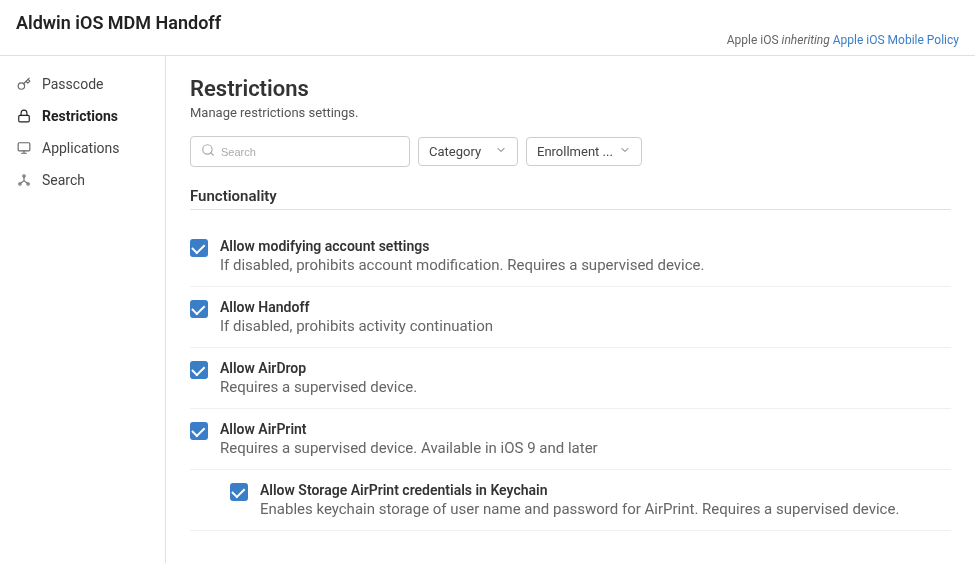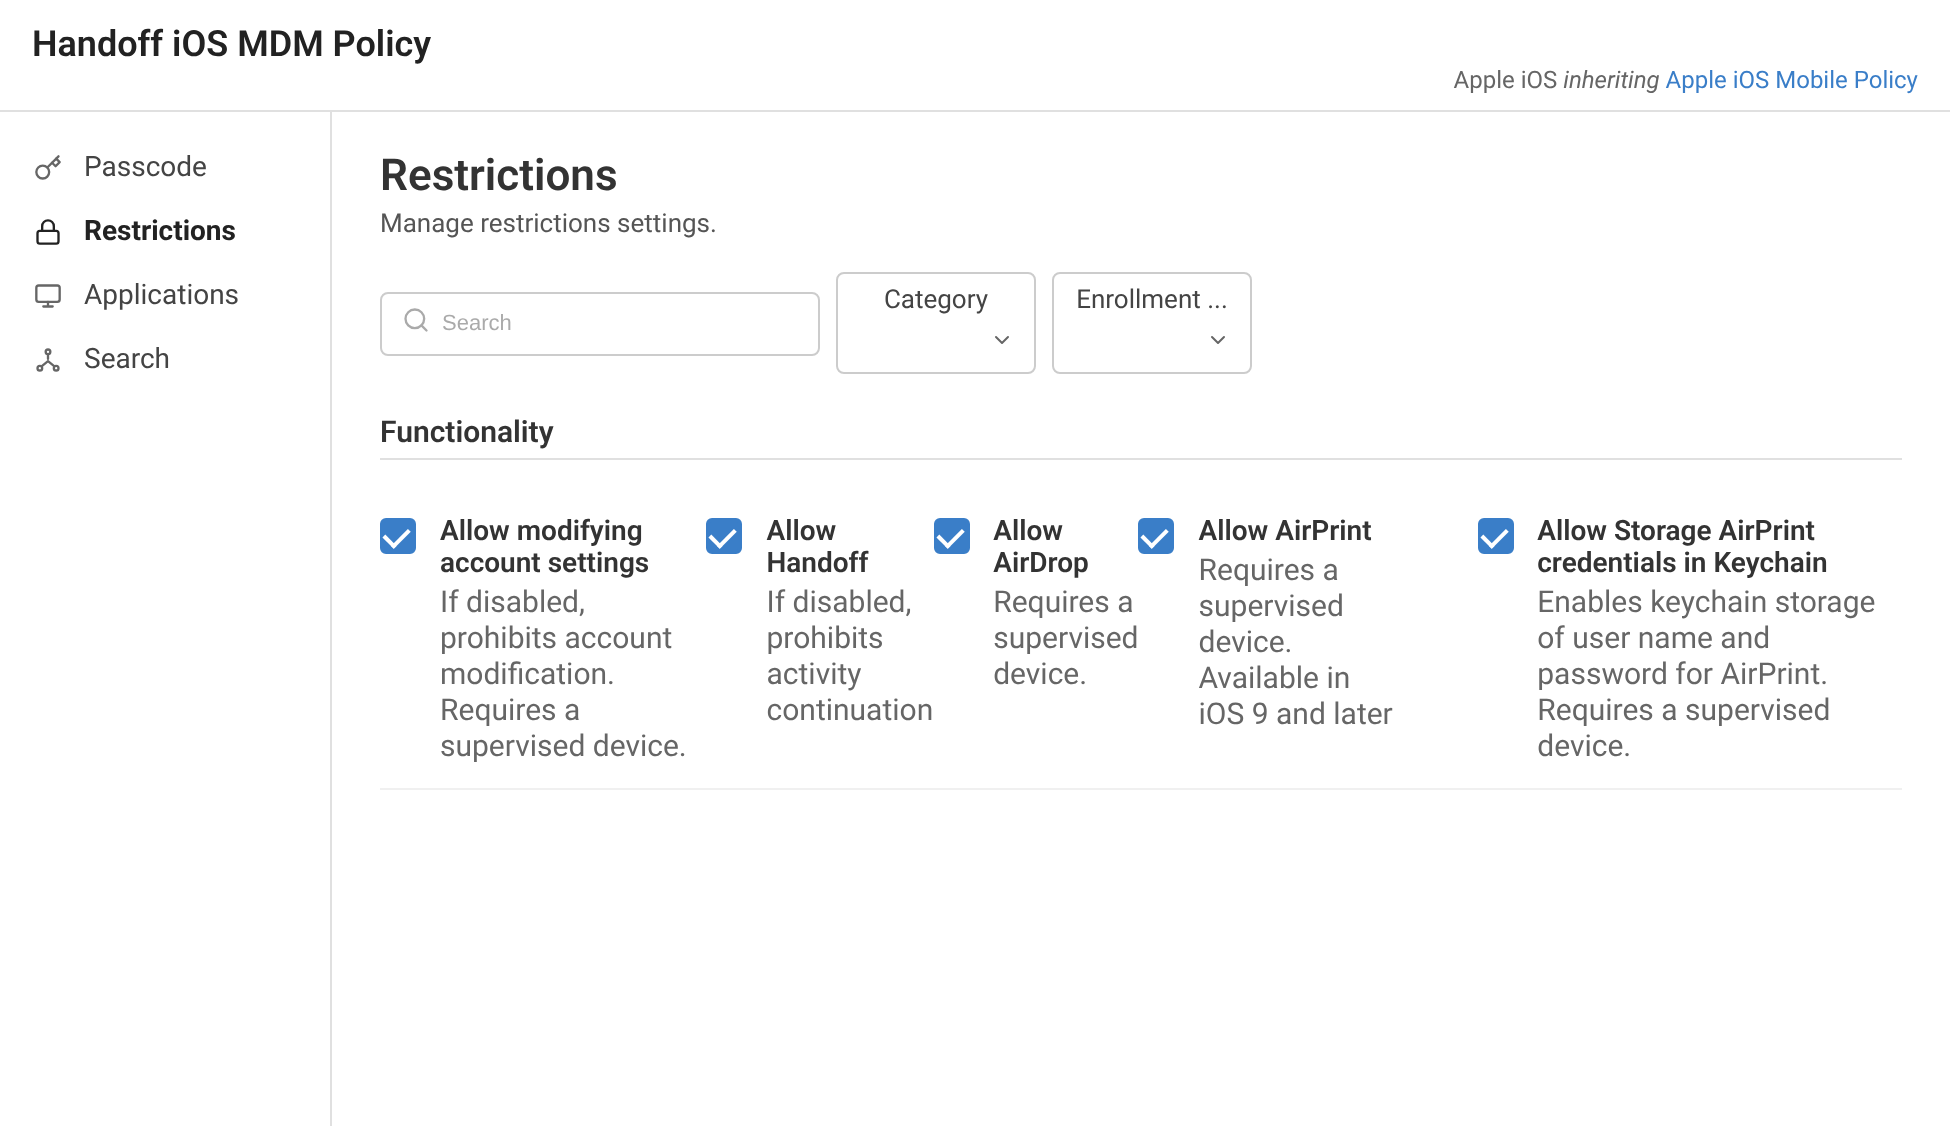--- a/index.html
+++ b/index.html
@@ -128,21 +128,20 @@
       align-items: center;
       border: 1px solid #ccc;
       border-radius: 4px;
       padding: 6px 10px;
       cursor: pointer;
       font-size: 13px;
       color: #444;
       gap: 6px;
       background: #fff;
       min-width: 100px;
-      flex-direction: column;
     }
     .dropdown-arrow {
       color: #666;
       margin-left: auto;
     }
 
     
     .section-title {
       font-size: 15px;
       font-weight: 600;
@@ -151,21 +150,21 @@
     }
     .section-divider {
       border: none;
       border-top: 1px solid #e0e0e0;
       margin-bottom: 16px;
     }
 
     
     .settings-list {
       display: flex;
-      flex-direction: row;
+      flex-direction: column;
       gap: 0;
     }
     .setting-item {
       display: flex;
       align-items: flex-start;
       padding: 12px 0 12px 0;
       gap: 12px;
       border-bottom: 1px solid #f0f0f0;
     }
     .setting-item.indented {
@@ -207,21 +206,21 @@
     }
     .setting-desc {
       font-size: 15px;
       color: #666;
     }
   </style>
 </head>
 <body>
 
 <div class="header">
-  <div class="header-title">Handoff iOS MDM Policy</div>
+  <div class="header-title">Aldwin iOS MDM Handoff</div>
   <div class="header-subtitle">
     <span>Apple iOS </span><em>inheriting </em><a>Apple iOS Mobile Policy</a>
   </div>
 </div>
 
 <div class="main-layout">
 
   <nav class="sidebar">
     <div class="sidebar-item">
       <span class="sidebar-icon">

